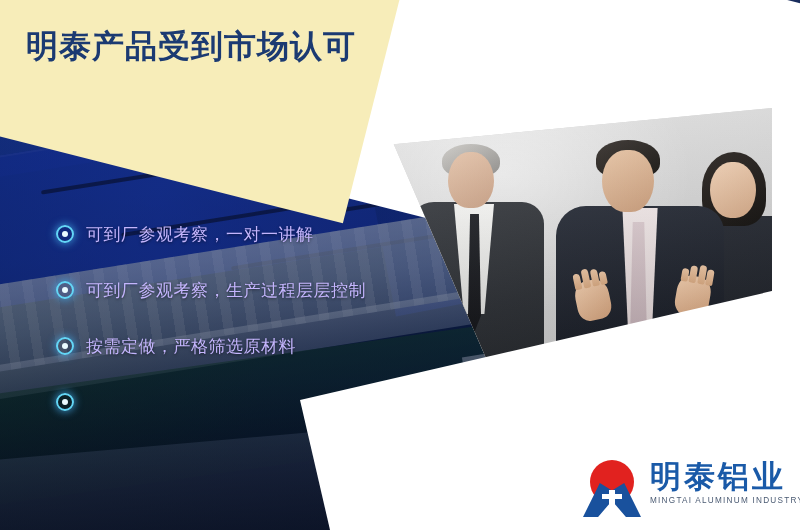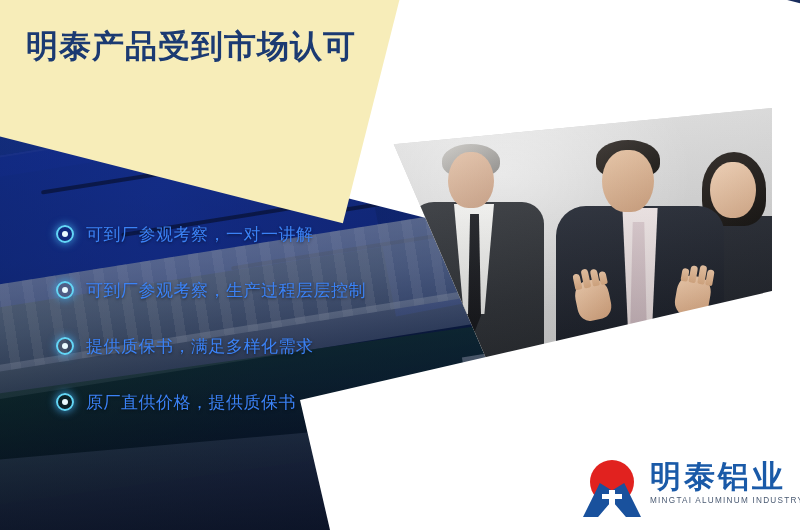--- a/index.html
+++ b/index.html
@@ -174,21 +174,21 @@
     content: "";
     position: absolute;
     left: 50%; top: 50%;
     width: 6px; height: 6px;
     margin: -3px 0 0 -3px;
     border-radius: 50%;
     background: #eafaff;
   }
   .bullet-text {
     font-size: 17px;
-    color: #3b82f6;
+    color: #c4b5fd;
     letter-spacing: .5px;
     white-space: nowrap;
     text-shadow: 0 1px 3px rgba(0,0,0,.55);
     font-family: "DejaVu Sans", "Liberation Sans", sans-serif;
   }
 
   
   .photo {
     position: absolute;
     left: 388px;
@@ -402,26 +402,25 @@
       <span class="bullet-text">可到厂参观考察，一对一讲解</span>
     </div>
 
     <div class="bullet-row">
       <span class="bullet-icon"></span>
       <span class="bullet-text">可到厂参观考察，生产过程层层控制</span>
     </div>
 
     <div class="bullet-row">
       <span class="bullet-icon"></span>
-      <span class="bullet-text">提供质保书，满足多样化需求</span>
+      <span class="bullet-text">按需定做，严格筛选原材料</span>
     </div>
 
     <div class="bullet-row">
       <span class="bullet-icon"></span>
-      <span class="bullet-text">原厂直供价格，提供质保书</span>
     </div>
 
   </div>
 
   <div class="photo">
     <div class="photo-inner">
       <div class="studio-wall"></div>
 
       <div class="person p1">
         <div class="body"></div>

